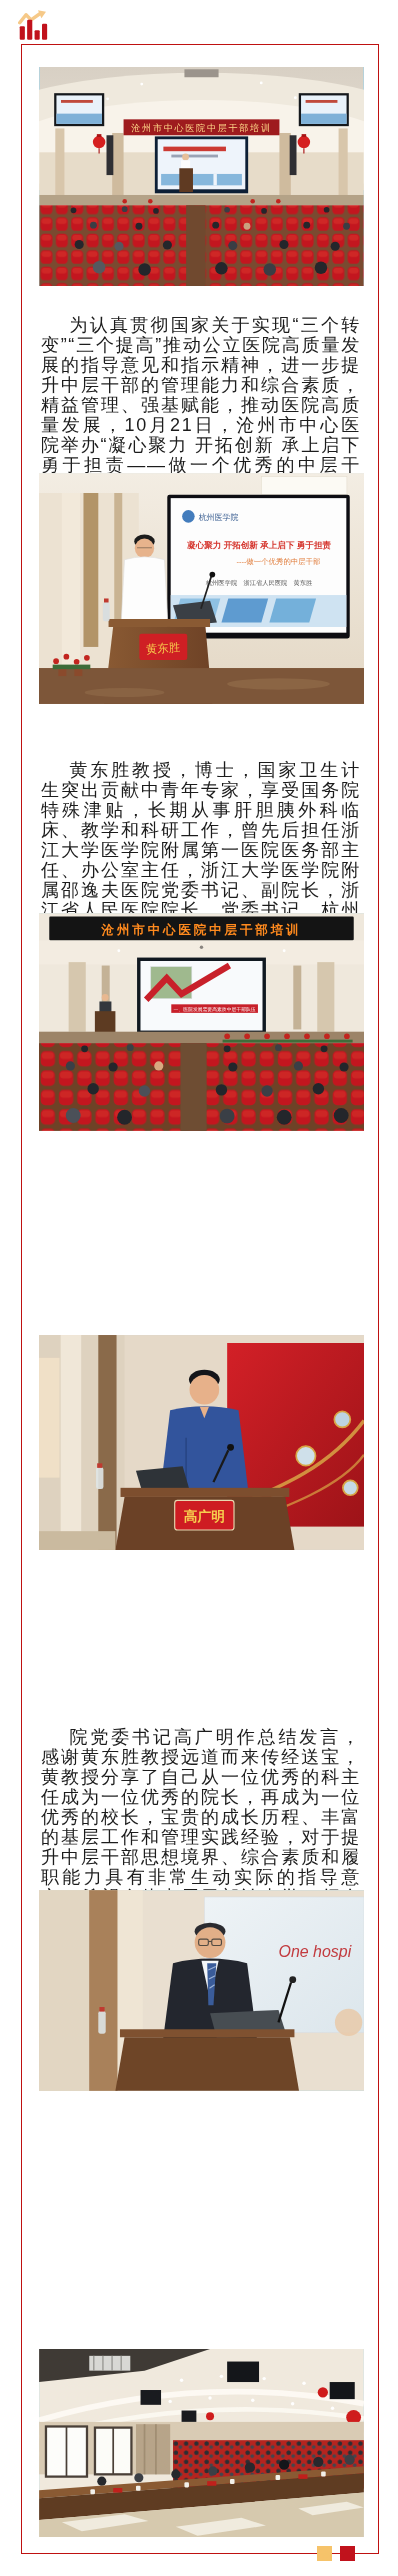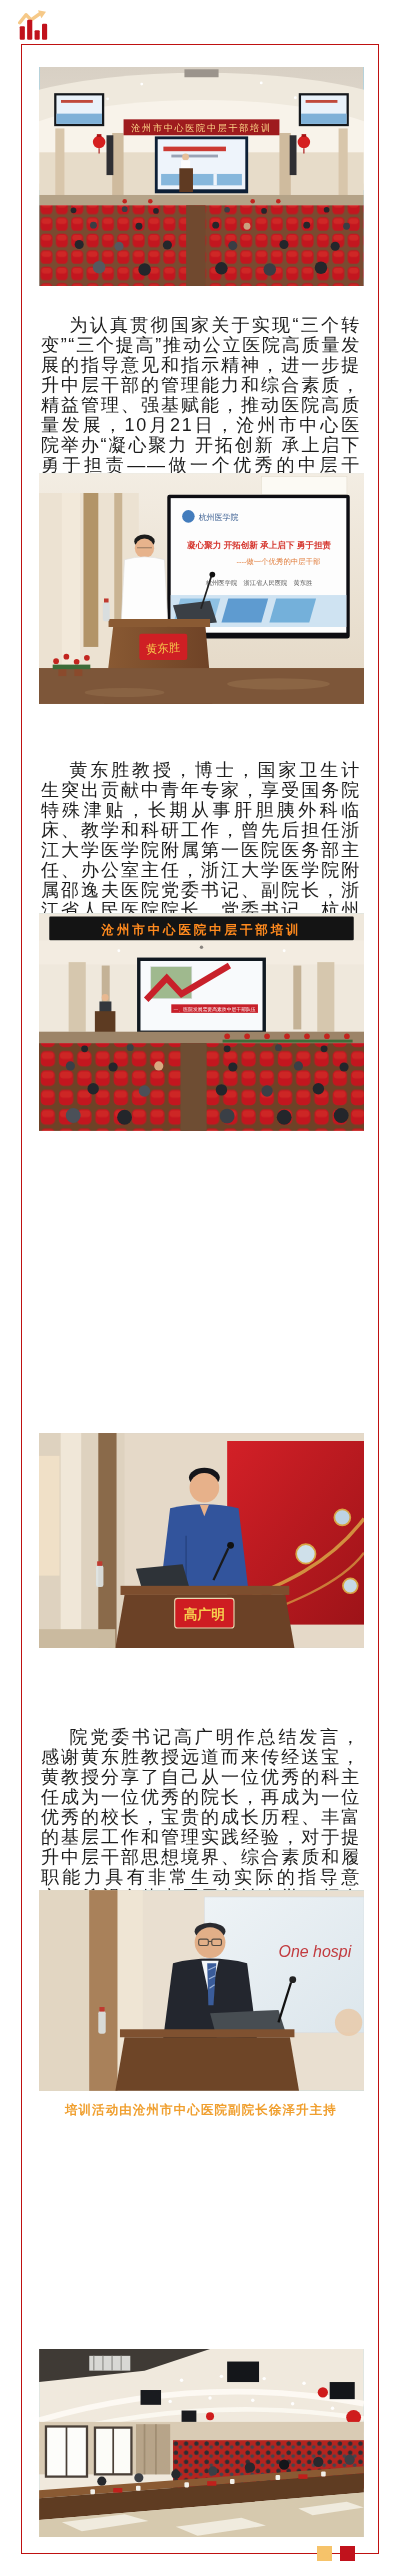--- a/index.html
+++ b/index.html
@@ -288,21 +288,21 @@
         <circle cx="60" cy="355" r="13" fill="#4b5058"></circle>
           <circle cx="150" cy="358" r="13"></circle>
           <circle cx="330" cy="356" r="13" fill="#3a3f46"></circle>
           <circle cx="430" cy="358" r="13"></circle>
           <circle cx="530" cy="355" r="13" fill="#23262b"></circle>
       </g>
     </svg>
   </div>
 
 
-  <div class="photo" style="top:1388px; height:215px;">
+  <div class="photo" style="top:1290px; height:215px;">
     <svg width="325" height="215" viewBox="0 0 570 377">
       <defs>
         <linearGradient id="redD" x1="0" y1="0" x2="1" y2="1">
           <stop offset="0" stop-color="#d32027"></stop>
             <stop offset="1" stop-color="#9d1318"></stop>
         </linearGradient>
       </defs>
       <rect width="570" height="377" fill="#e5d9c8"></rect>
       <rect x="0" y="0" width="150" height="377" fill="#ded2bf"></rect>
       <rect x="38" y="0" width="36" height="377" fill="#f0e7d8"></rect>
@@ -382,21 +382,20 @@
         <rect x="142" y="244" width="306" height="14" fill="#7f5130"></rect>
         <path d="M150,258 L440,258 L456,352 L134,352 Z" fill="#6e4527"></path>
       </g>
       <g>
         <rect x="104" y="212" width="13" height="40" rx="4" fill="#dde3e4" opacity="0.9"></rect>
         <rect x="106" y="205" width="9" height="8" fill="#c03a30"></rect>
       </g>
     </svg>
   </div>
 
-  <div class="caption" style="top:2057px;">培训活动由沧州市中心医院副院长徐泽升主持</div>
 
 
   <div class="photo" style="top:2304px; height:188px;">
     <svg width="325" height="188" viewBox="0 0 570 330">
       <defs>
         <pattern id="crowdF" width="18" height="16" patternUnits="userSpaceOnUse">
           <rect width="18" height="16" fill="#b5241f"></rect>
           <circle cx="6" cy="6" r="4" fill="#2c2e33"></circle>
           <circle cx="14" cy="12" r="3.4" fill="#43464d"></circle>
         </pattern>

